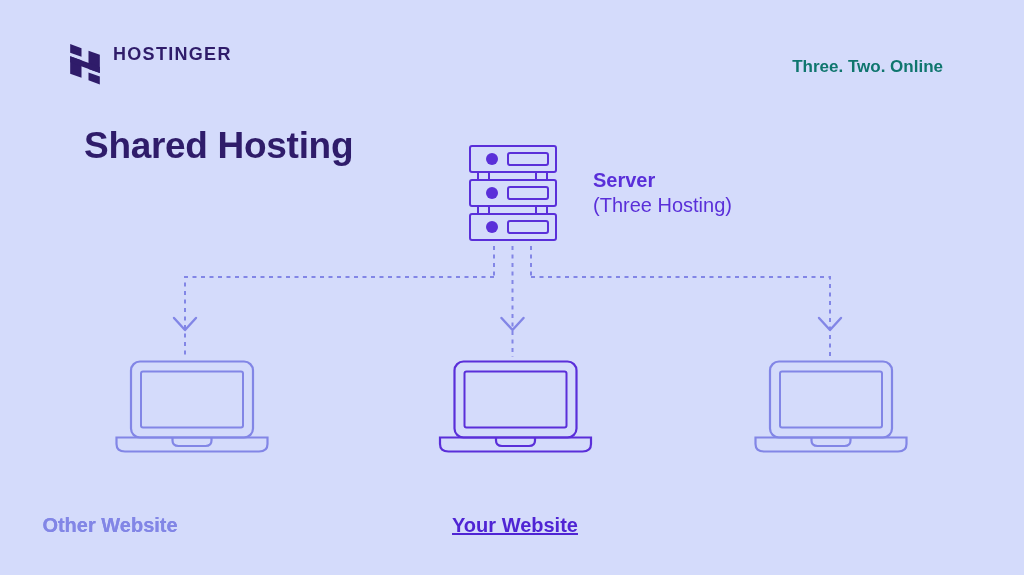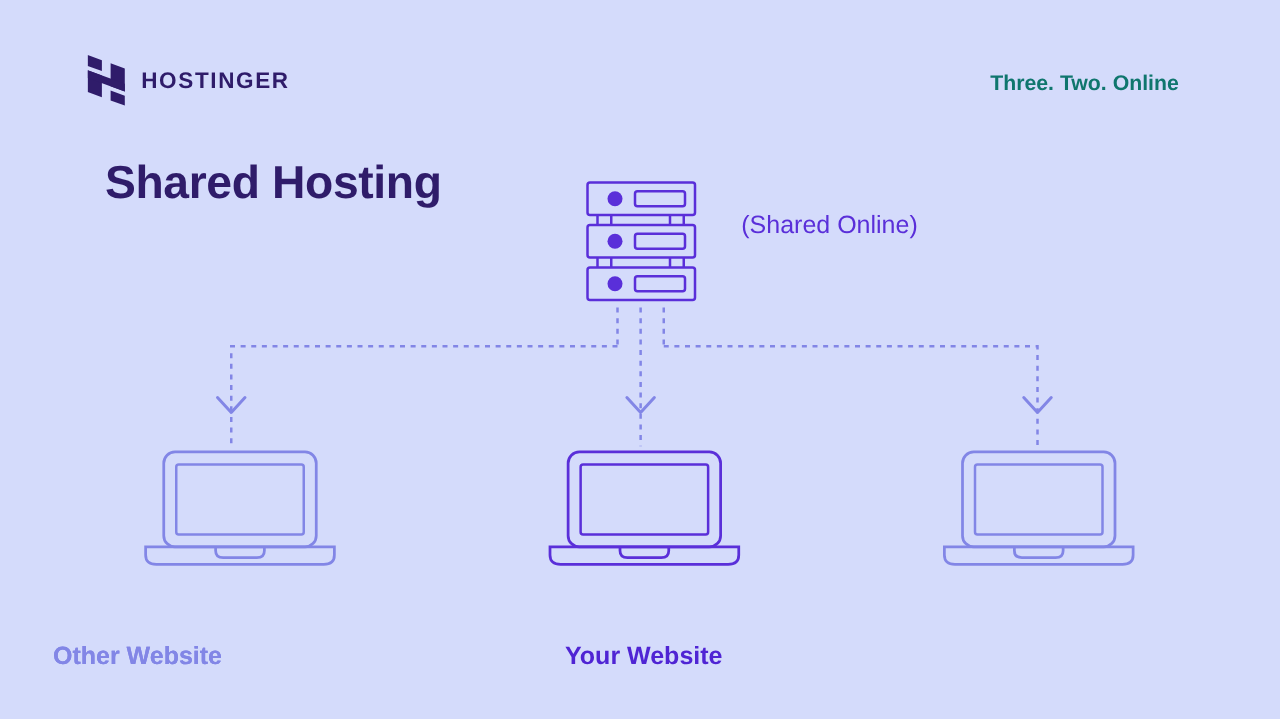--- a/index.html
+++ b/index.html
@@ -9,21 +9,21 @@
     position: relative;
     overflow: hidden;
     font-family: "Liberation Sans", sans-serif;
     color: #2F1C6A;
   }
   .canvas { position: absolute; inset: 0; }
 
   
   .brand {
     position: absolute; left: 70px; top: 44px;
-    display: flex; align-items: center; gap: 13px;
+    display: flex; align-items: flex-start; gap: 13px;
   }
   .brand-mark { width: 30px; height: 41px; display: block; }
   .brand-name {
     font-size: 18px; font-weight: 800; letter-spacing: 1.3px;
     color: #2F1C6A;
   }
   .tagline {
     position: absolute; right: 81px; top: 57px;
     font-size: 17px; font-weight: 700; color: #0f766e;
   }
@@ -50,21 +50,21 @@
   .server-sub   { font-size: 20px; font-weight: 400; color: #5A2FD9; }
 
   
   .client-label {
     position: absolute; top: 486px; width: 220px;
     text-align: center; font-size: 20px; font-weight: 700; margin-top: 28px;
   }
   .client-label.peri   { color: #8286E6; left: 0; }
   .client-label.purple { color: #4F24D4; }
   .client-left   { left: 82px; }
-  .client-center { left: 405px; }
+  .client-center { left: 405px; text-decoration: underline; }
   .client-right  { left: 721px; }
 </style>
 </head>
 <body>
 
 <div class="canvas">
 
   <div class="brand">
     <svg class="brand-mark" viewBox="0 0 34 47" aria-hidden="true">
       <g fill="#2F1C6A" transform="skewY(20)">
@@ -120,20 +120,21 @@
       <path d="M501.5 318 L512.5 330 L523.5 318"></path>
       <path d="M819 318 L830 330 L841 318"></path>
     </g>
 
     <use href="#laptop" transform="translate(112,360)" class="lap-peri"></use>
     <use href="#laptop" transform="translate(435.5,360)" class="lap-purple"></use>
     <use href="#laptop" transform="translate(751,360)" class="lap-peri"></use>
   </svg>
 
   <div class="server-label">
-    <div class="server-sub">(Shared Online)</div>
+    <div class="server-name">Server</div>
+    <div class="server-sub">(Three Hosting)</div>
   </div>
 
   <div class="client-label peri client-left">Other Website</div>
   <div class="client-label purple client-center">Your Website</div>
   <div class="client-label peri client-right">Other Website</div>
 
 </div>
 
 </body></html>

